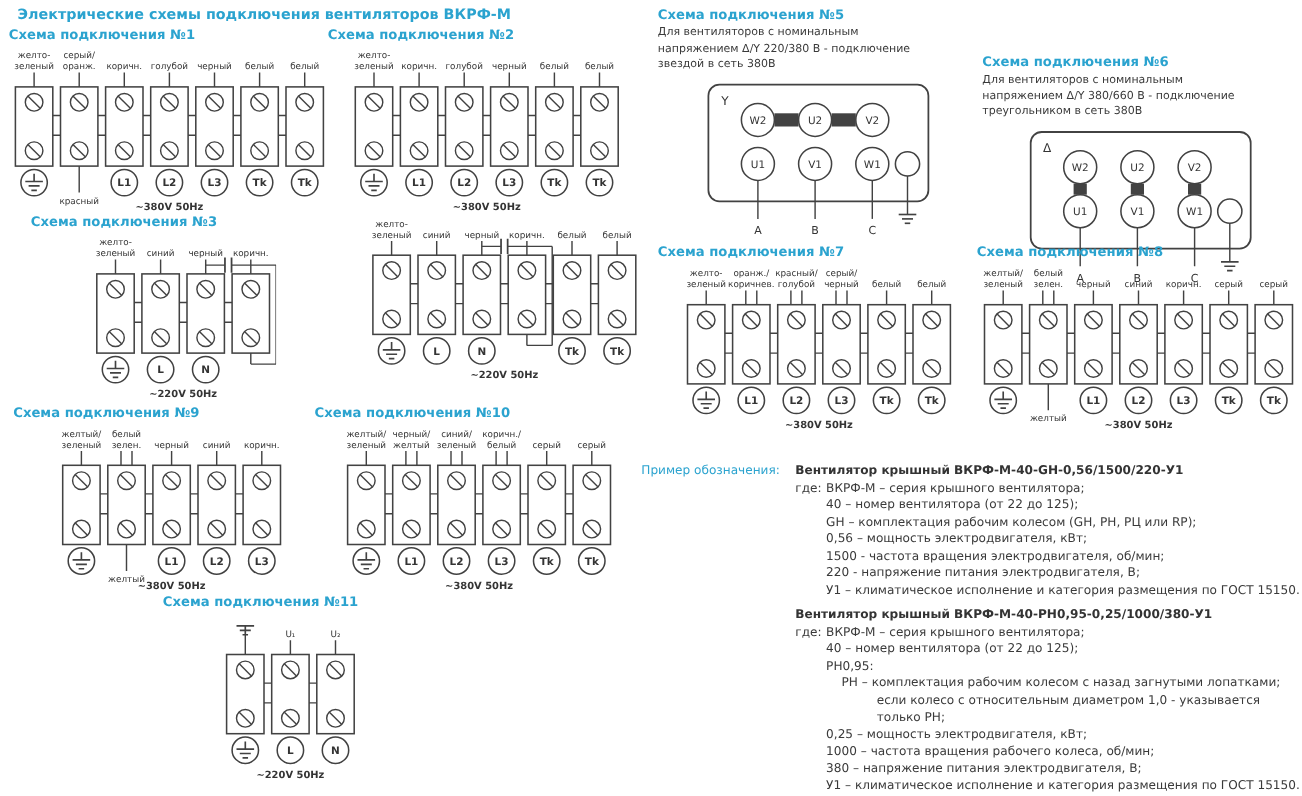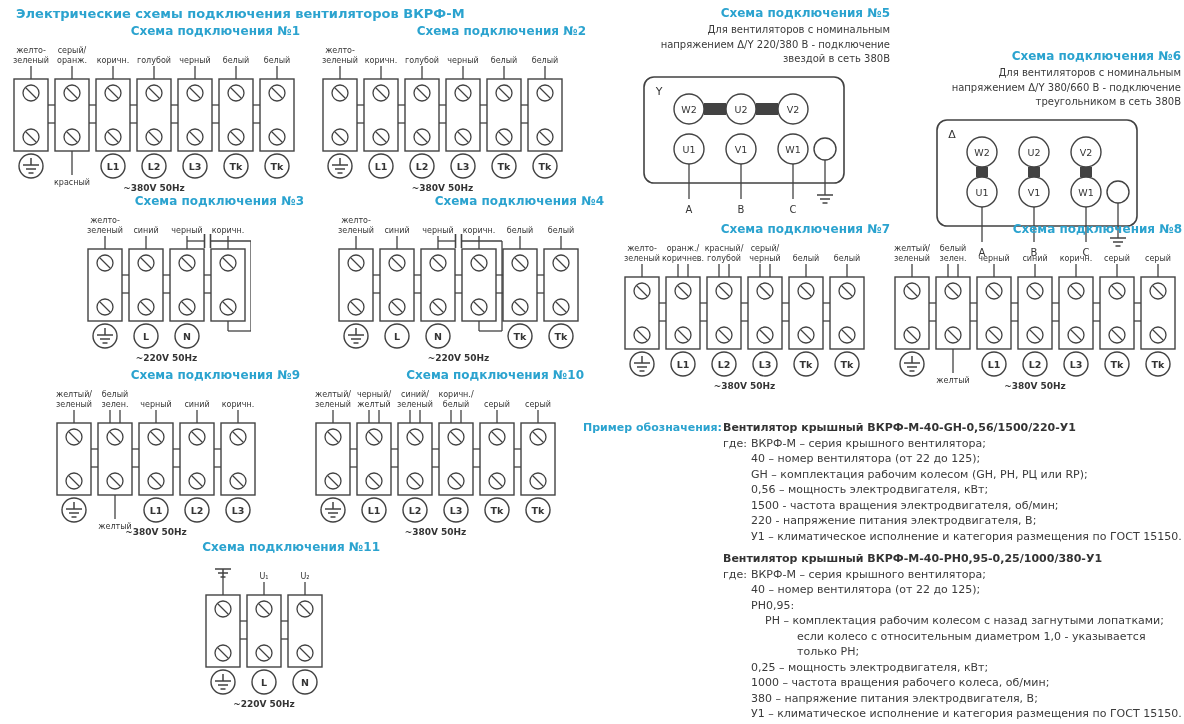--- a/index.html
+++ b/index.html
@@ -1,38 +1,38 @@
 <!DOCTYPE html>
 <html><head>
 <meta charset="utf-8">
 <style>
   html,body{margin:0;padding:0;background:#fff;}
   .page{position:relative;width:1184px;height:724px;background:#fff;overflow:hidden;
         font-family:"DejaVu Sans","Liberation Sans",sans-serif;color:#3a3a3a;}
   .main-title{position:absolute;left:16px;top:6px;width:574px;text-align:left;
               font-size:13px;font-weight:bold;color:#2BA3CF;}
-  .scheme{position:absolute;text-align:right;}
+  .scheme{position:absolute;text-align:left;}
   .scheme-title{font-size:12px;font-weight:bold;color:#2BA3CF;margin-bottom:3px;}
   .scheme svg{display:block;margin:0 auto;}
   .motor-desc{font-size:10px;line-height:14.5px;color:#3a3a3a;margin-bottom:4px;}
   
   .s1{left:8px;top:24px;width:292px;}
   .s2{left:298px;top:24px;width:288px;}
   .s3{left:28px;top:194px;width:276px;}
   .s4{left:312px;top:194px;width:292px;}
   .s5{left:598px;top:6px;width:292px;}
   .s6{left:893px;top:6px;width:288px;margin-top:43px;}
   .s7{left:598px;top:222px;width:292px;}
   .s8{left:888px;top:222px;width:294px;}
   .s9{left:12px;top:368px;width:288px;}
   .s10{left:286px;top:368px;width:298px;}
   .s11{left:148px;top:540px;width:232px;}
   
   .example{position:absolute;left:583px;top:420px;width:601px;font-size:11px;line-height:15.5px;}
-  .ex-label{position:absolute;left:0;top:0;color:#2BA3CF;font-weight:bold;white-space:nowrap;}
+  .ex-label{position:absolute;left:0;top:0;color:#2BA3CF;font-weight:normal;white-space:nowrap;}
   .ex-content{margin-left:140px;}
   .ex-title{font-weight:bold;color:#333;}
   .ex-row{display:flex;}
   .ex-where{width:28px;flex:none;}
   .ex-lines{flex:1;}
   .ex-line.i1{padding-left:14px;}
   .ex-line.i2{padding-left:46px;}
   .ex-gap{height:7px;}
   svg text{font-family:"DejaVu Sans","Liberation Sans",sans-serif;fill:#343434;}
 </style>
@@ -293,21 +293,20 @@
           <line x1="128.5" y1="23" x2="128.5" y2="37" stroke="#424242" stroke-width="1.6"></line>
           <line x1="128.5" y1="30" x2="169" y2="30" stroke="#424242" stroke-width="1.3"></line>
           <line x1="169" y1="30" x2="169" y2="120" stroke="#424242" stroke-width="1.3"></line>
           <line x1="169" y1="120" x2="146" y2="120" stroke="#424242" stroke-width="1.3"></line>
           <line x1="146" y1="120" x2="146" y2="110" stroke="#424242" stroke-width="1.3"></line>
           <text x="84.5" y="150" font-size="9" text-anchor="middle" font-weight="bold">~220V 50Hz</text>
         </svg>
       </div>
   </div>
   <div class="scheme s4">
-    <div class="scheme-title">Схема подключения №4</div>
     <div class="svg-holder">
         <svg width="251" height="158" viewBox="0 0 251 158">
           <g>
             <rect x="6" y="38" width="34" height="72" fill="none" stroke="#424242" stroke-width="1.4"></rect>
             <circle cx="23" cy="52" r="8" fill="none" stroke="#424242" stroke-width="1.3"></circle>
             <line x1="17.5" y1="46.5" x2="28.5" y2="57.5" stroke="#424242" stroke-width="1.3"></line>
             <circle cx="23" cy="96" r="8" fill="none" stroke="#424242" stroke-width="1.3"></circle>
             <line x1="17.5" y1="90.5" x2="28.5" y2="101.5" stroke="#424242" stroke-width="1.3"></line>
             <text x="23" y="12" font-size="8" text-anchor="middle" font-weight="normal">желто-</text>
             <text x="23" y="22" font-size="8" text-anchor="middle" font-weight="normal">зеленый</text>

